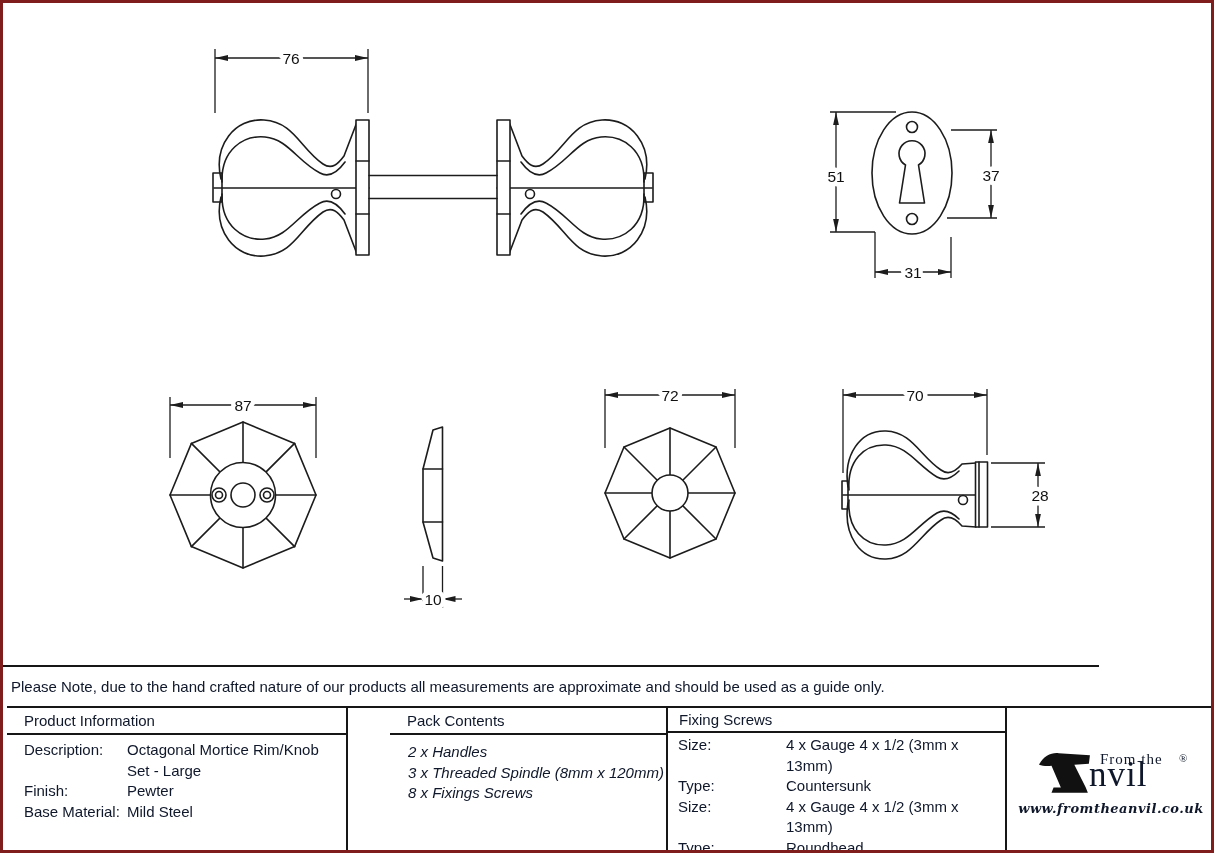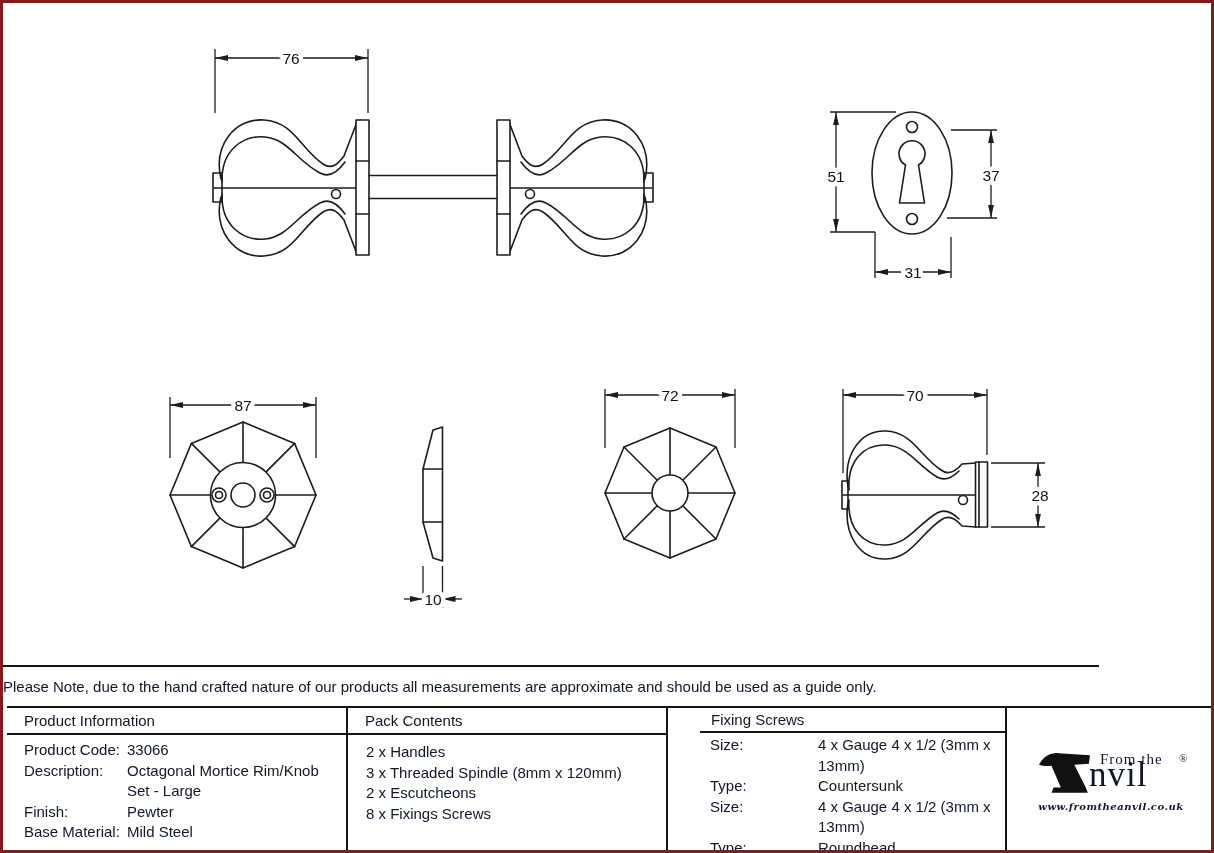--- a/index.html
+++ b/index.html
@@ -13,58 +13,58 @@
   .geow{fill:#fff;stroke:#1c1c1c;stroke-width:1.6;stroke-linejoin:round;}
   .dimln{fill:none;stroke:#1c1c1c;stroke-width:1.3;stroke-linecap:butt;}
   .dimtxt{
     font-family:"Liberation Sans",sans-serif;font-size:15.5px;fill:#111;
     text-anchor:middle;dominant-baseline:central;
     paint-order:stroke;stroke:#fff;stroke-width:9px;stroke-linejoin:round;
   }
   .note-bar{
     position:absolute;left:0;top:662px;width:1096px;height:41px;box-sizing:border-box;
     border-top:2px solid #161616;display:flex;align-items:center;
-    padding-left:0;font-size:15px;text-align:right;
+    padding-left:8px;font-size:15px;text-align:right;
   }
   .info-table{
     position:absolute;left:4px;top:703px;width:1208px;height:144px;box-sizing:border-box;
     border-top:2px solid #161616;display:flex;font-size:15px;
   }
   .col{box-sizing:border-box;height:100%;}
   .col-products{width:341px;border-right:2px solid #161616;}
-  .col-pack{width:320px;border-right:2px solid #161616;}
-  .col-screws{width:339px;border-right:2px solid #161616;padding-left:32px;}
+  .col-pack{width:320px;border-right:2px solid #161616;padding-left:42px;}
+  .col-screws{width:339px;border-right:2px solid #161616;}
   .col-logo{flex:1;position:relative;}
   .col-header{
     box-sizing:border-box;height:27px;display:flex;align-items:center;
     padding-left:17px;border-bottom:2px solid #161616;
   }
   .col-screws .col-header{height:25px;padding-left:11px;}
   .kv-rows{padding:5px 0 0 17px;}
   .kv-row{display:flex;line-height:20.5px;}
   .kv-label{width:103px;flex:none;}
   .col-screws .kv-rows{padding:2px 0 0 10px;}
   .col-screws .kv-label{width:108px;}
-  .pack-items{padding:7px 0 0 18px;}
+  .pack-items{padding:7px 0 0 18px;font-style:italic;}
   .pack-item{line-height:20.5px;}
   
   .logo-anvil{position:absolute;left:31px;top:42px;}
   .logo-fromthe{
     position:absolute;left:93px;top:43px;
     font-family:Liberation Serif, serif;font-size:15px;letter-spacing:1px;
   }
   .logo-brand{
     position:absolute;left:82px;top:49px;
     font-family:"Liberation Serif",serif;font-size:35px;line-height:1;letter-spacing:1px;
   }
   .logo-reg{position:absolute;left:172px;top:44px;font-size:11px;font-family:"Liberation Serif",serif;}
   .logo-url{
     position:absolute;left:0;top:93px;width:100%;text-align:center;
     font-family:"DejaVu Serif",serif;font-style:italic;font-weight:bold;
-    font-size:10px;letter-spacing:0.5px;
+    font-size:13px;letter-spacing:0.5px;
   }
 </style>
 </head>
 <body>
 
 <div class="page">
 
   <svg class="drawings" width="1208" height="662" viewBox="3 3 1208 662" xmlns="http://www.w3.org/2000/svg">
     <defs>
       <marker id="arr" viewBox="0 0 14 8" markerWidth="14" markerHeight="8" refX="13.5" refY="4" orient="auto-start-reverse" markerUnits="userSpaceOnUse">
@@ -225,24 +225,20 @@
   <div class="note-bar">
     <span>Please Note, due to the hand crafted nature of our products all measurements are approximate and should be used as a guide only.</span>
   </div>
 
   <div class="info-table">
 
     <div class="col col-products">
       <div class="col-header">Product Information</div>
       <div class="kv-rows">
         <div class="kv-row">
-          <span class="kv-label">Product Code:</span>
-          <span class="kv-value">33066</span>
-        </div>
-        <div class="kv-row">
           <span class="kv-label">Description:</span>
           <span class="kv-value">Octagonal Mortice Rim/Knob</span>
         </div>
         <div class="kv-row">
           <span class="kv-label"></span>
           <span class="kv-value">Set - Large</span>
         </div>
         <div class="kv-row">
           <span class="kv-label">Finish:</span>
           <span class="kv-value">Pewter</span>
@@ -252,21 +248,20 @@
           <span class="kv-value">Mild Steel</span>
         </div>
       </div>
     </div>
 
     <div class="col col-pack">
       <div class="col-header">Pack Contents</div>
       <div class="pack-items">
         <div class="pack-item">2 x Handles</div>
         <div class="pack-item">3 x Threaded Spindle (8mm x 120mm)</div>
-        <div class="pack-item">2 x Escutcheons</div>
         <div class="pack-item">8 x Fixings Screws</div>
       </div>
     </div>
 
     <div class="col col-screws">
       <div class="col-header">Fixing Screws</div>
       <div class="kv-rows">
         <div class="kv-row">
           <span class="kv-label">Size:</span>
           <span class="kv-value">4 x Gauge 4 x 1/2 (3mm x 13mm)</span>

